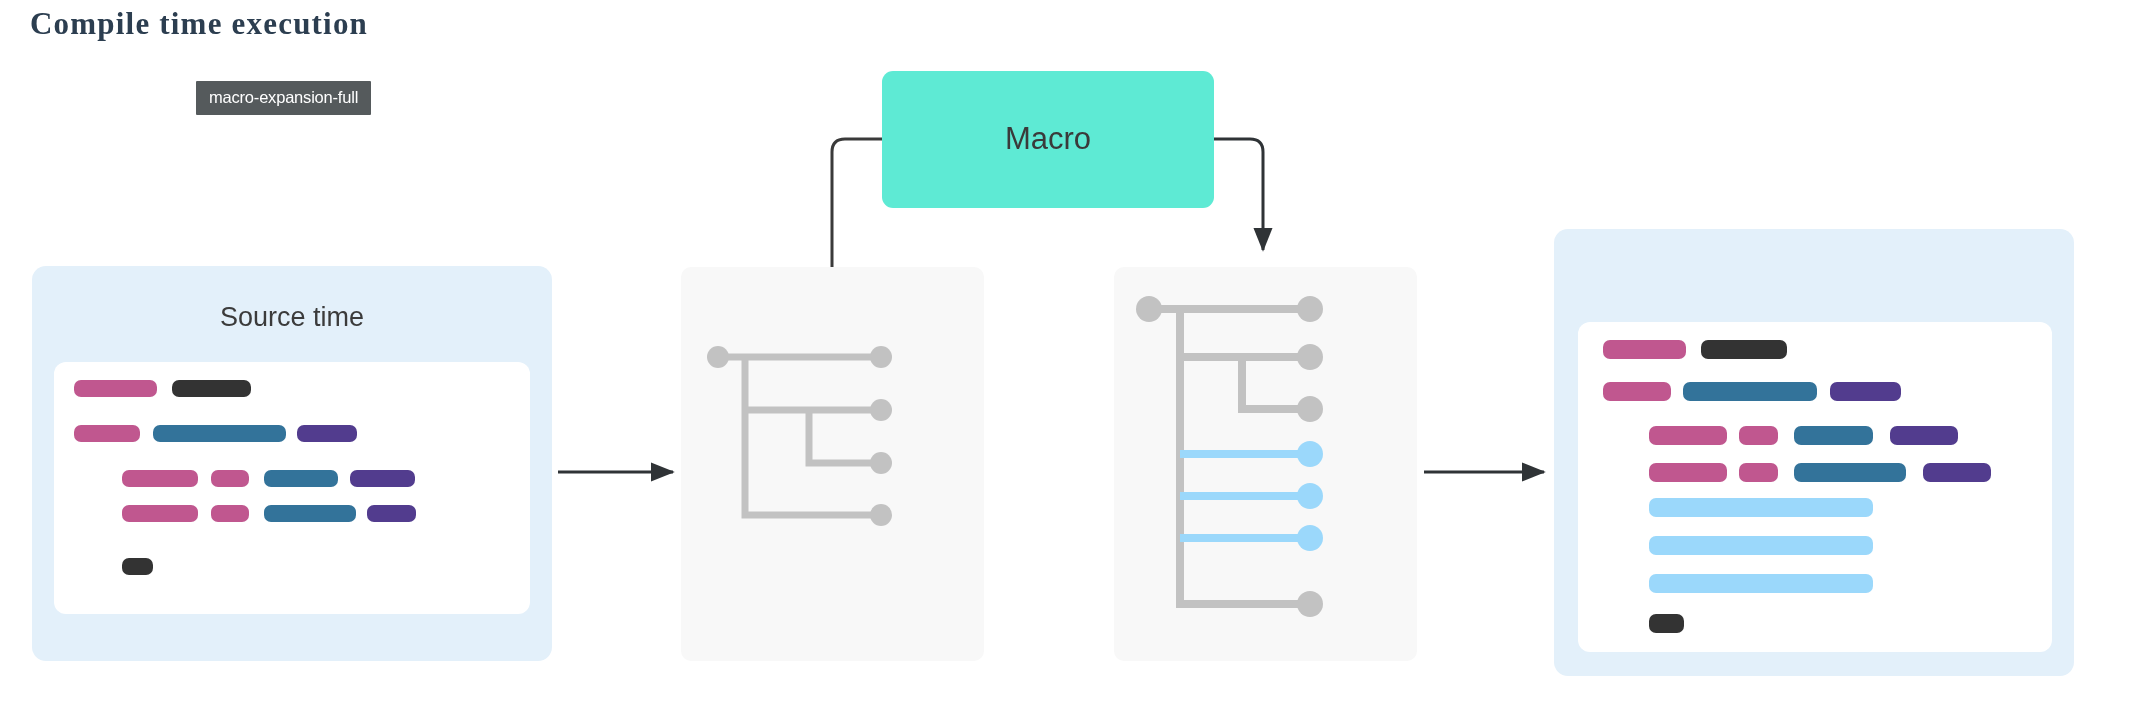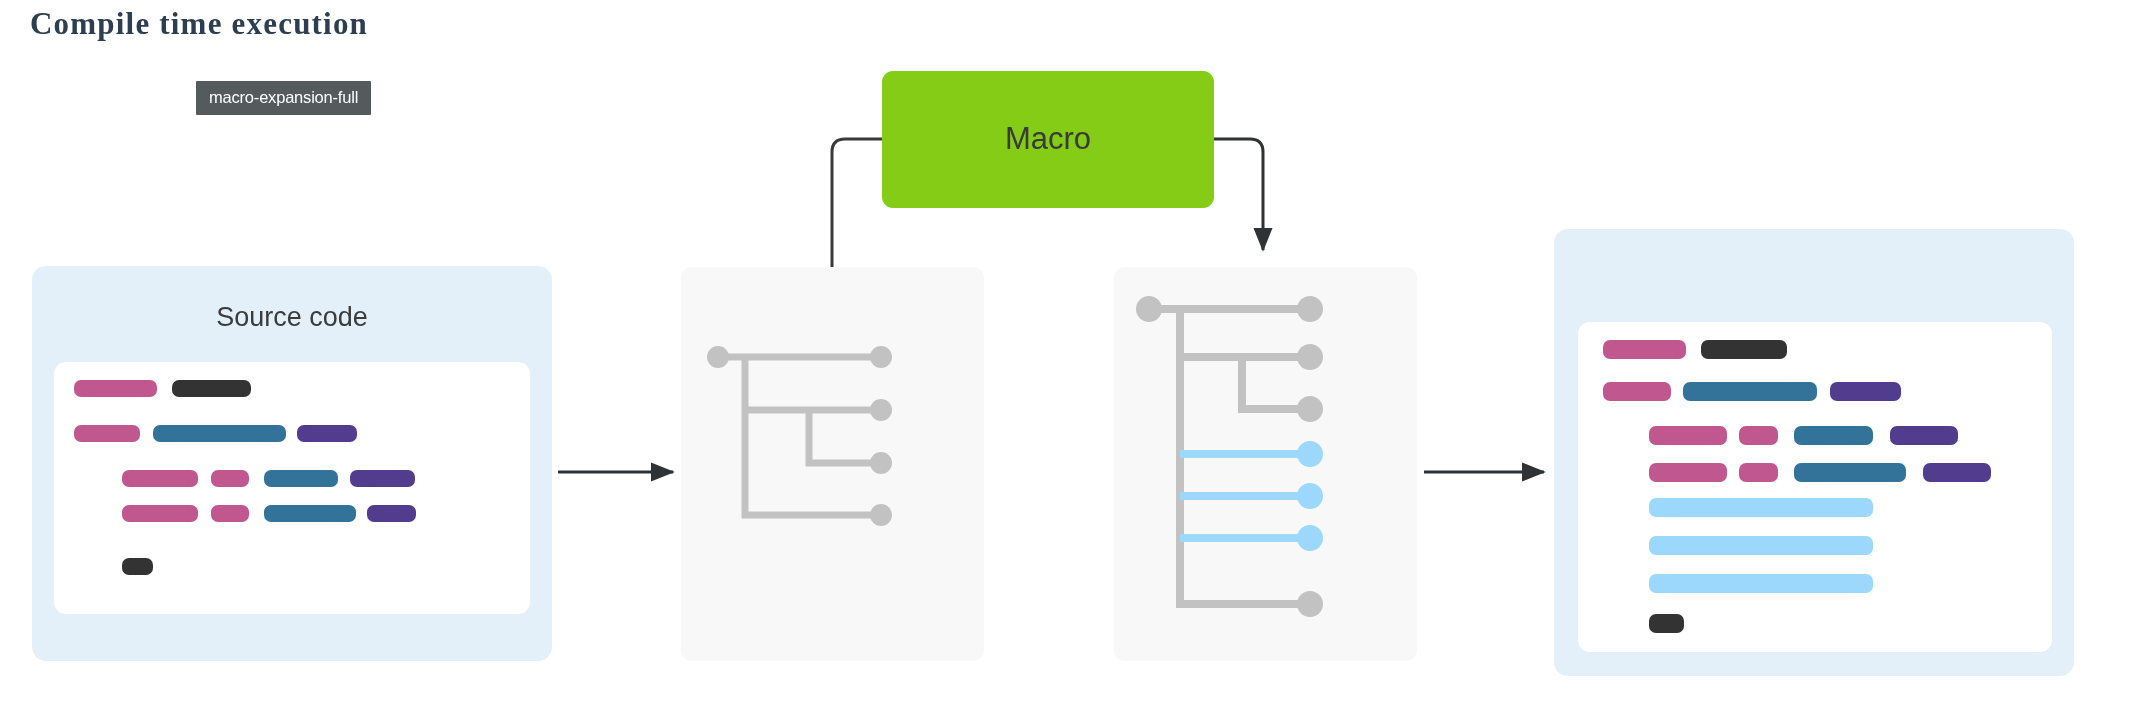--- a/index.html
+++ b/index.html
@@ -104,21 +104,21 @@
   }
 </style>
 </head>
 <body style="background: rgb(255, 255, 255);">
 
 <div id="page-title" style="color: rgb(44, 62, 80);">Compile time execution</div>
 
 <div id="macro-badge" style="background: rgb(85, 90, 92); color: rgb(255, 255, 255);">macro-expansion-full</div>
 
 <div class="outer-panel" id="source-panel" style="left: 32px; top: 266px; width: 520px; height: 395px; background: rgb(227, 240, 250);">
-  <div class="panel-title" style="top:36px;">Source code</div>
+  <div class="panel-title" style="top:36px;">Source time</div>
   <div class="code-card" id="source-card" style="left: 22px; top: 96px; width: 476px; height: 252px; background: rgb(255, 255, 255);">
       <div class="bar" style="left: 20px; top: 18px; width: 83px; height: 17px; background: rgb(192, 87, 143);"></div>
       <div class="bar" style="left: 118px; top: 18px; width: 79px; height: 17px; background: rgb(51, 51, 51);"></div>
       <div class="bar" style="left: 20px; top: 63px; width: 66px; height: 17px; background: rgb(192, 87, 143);"></div>
       <div class="bar" style="left: 99px; top: 63px; width: 133px; height: 17px; background: rgb(51, 115, 154);"></div>
       <div class="bar" style="left: 243px; top: 63px; width: 60px; height: 17px; background: rgb(82, 60, 142);"></div>
       <div class="bar" style="left: 68px; top: 108px; width: 76px; height: 17px; background: rgb(192, 87, 143);"></div>
       <div class="bar" style="left: 157px; top: 108px; width: 38px; height: 17px; background: rgb(192, 87, 143);"></div>
       <div class="bar" style="left: 210px; top: 108px; width: 74px; height: 17px; background: rgb(51, 115, 154);"></div>
       <div class="bar" style="left: 296px; top: 108px; width: 65px; height: 17px; background: rgb(82, 60, 142);"></div>
@@ -187,21 +187,21 @@
       <div class="bar" style="left: 161px; top: 141px; width: 39px; height: 19px; background: rgb(192, 87, 143);"></div>
       <div class="bar" style="left: 216px; top: 141px; width: 112px; height: 19px; background: rgb(51, 115, 154);"></div>
       <div class="bar" style="left: 345px; top: 141px; width: 68px; height: 19px; background: rgb(82, 60, 142);"></div>
       <div class="bar" style="left: 71px; top: 176px; width: 224px; height: 19px; background: rgb(155, 216, 251);"></div>
       <div class="bar" style="left: 71px; top: 214px; width: 224px; height: 19px; background: rgb(155, 216, 251);"></div>
       <div class="bar" style="left: 71px; top: 252px; width: 224px; height: 19px; background: rgb(155, 216, 251);"></div>
       <div class="bar" style="left: 71px; top: 292px; width: 35px; height: 19px; background: rgb(51, 51, 51);"></div>
     </div>
 </div>
 
-<div id="macro-box" style="background: #84cc16;">
+<div id="macro-box" style="background: #5eead4;">
   <div id="macro-box-label" style="color: rgb(58, 58, 58);">
     <span>Macro</span><br>
   </div>
 </div>
 
 <svg class="overlay">
   <defs>
     <marker id="arrowhead" markerWidth="9" markerHeight="9" refX="7.4" refY="3.2" orient="auto" markerUnits="strokeWidth">
       <path d="M0,0 L8,3.2 L0,6.4 z" fill="#2f3336"></path>
     </marker>

